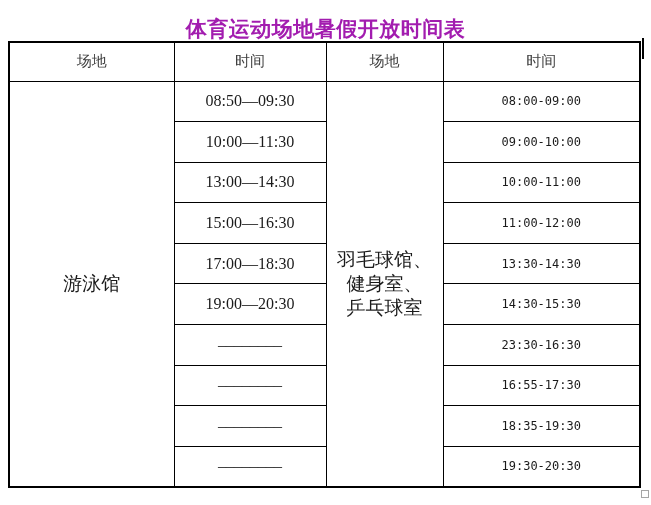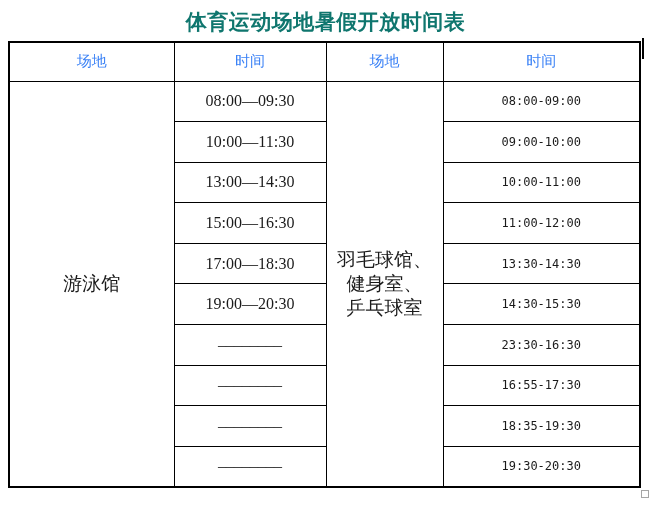--- a/index.html
+++ b/index.html
@@ -7,28 +7,28 @@
     position: relative;
     width: 651px;
     height: 505px;
     background: #ffffff;
     font-family: "Liberation Serif", "DejaVu Serif", serif;
     color: #1a1a1a;
     overflow: hidden;
   }
   .doc-title {
     position: absolute;
-    top: 8px;
+    top: 15px;
     left: 0;
     width: 100%;
     text-align: center;
     font-size: 21px;
     font-weight: bold;
     letter-spacing: 0.5px;
-    color: #0f766e;
+    color: #a21caf;
   }
   table.schedule {
     position: absolute;
     left: 8px;
     top: 41px;
     width: 631px;
     height: 447px;
     border-collapse: collapse;
     table-layout: fixed;
     border: 2px solid #000000;
@@ -39,21 +39,21 @@
     padding: 0;
     text-align: center;
     vertical-align: middle;
     overflow: hidden;
   }
   thead tr { height: 39px; }
   tbody tr { height: 40.5px; }
   th.hdr {
     font-weight: normal;
     font-size: 15px;
-    color: #3b82f6;
+    color: #404040;
   }
   td.venue { font-size: 19px; }
   td.venue-left {
     vertical-align: top;
     padding-top: 150px;
     line-height: 16px;
   }
   td.venue-right {
     vertical-align: middle;
     padding-top: 8px;
@@ -104,21 +104,21 @@
       <tr>
         <th class="hdr">场地</th>
         <th class="hdr">时间</th>
         <th class="hdr">场地</th>
         <th class="hdr">时间</th>
       </tr>
     </thead>
     <tbody>
       <tr>
         <td class="venue venue-left" rowspan="10">游泳馆</td>
-        <td class="time-left">08:00—09:30</td>
+        <td class="time-left">08:50—09:30</td>
         <td class="venue venue-right" rowspan="10">
           <span class="venue-line">羽毛球馆、</span>
           <span class="venue-line">健身室、</span>
           <span class="venue-line">乒乓球室</span>
         </td>
         <td class="time-right">08:00-09:00</td>
       </tr>
       <tr>
         <td class="time-left">10:00—11:30</td>
         <td class="time-right">09:00-10:00</td>

